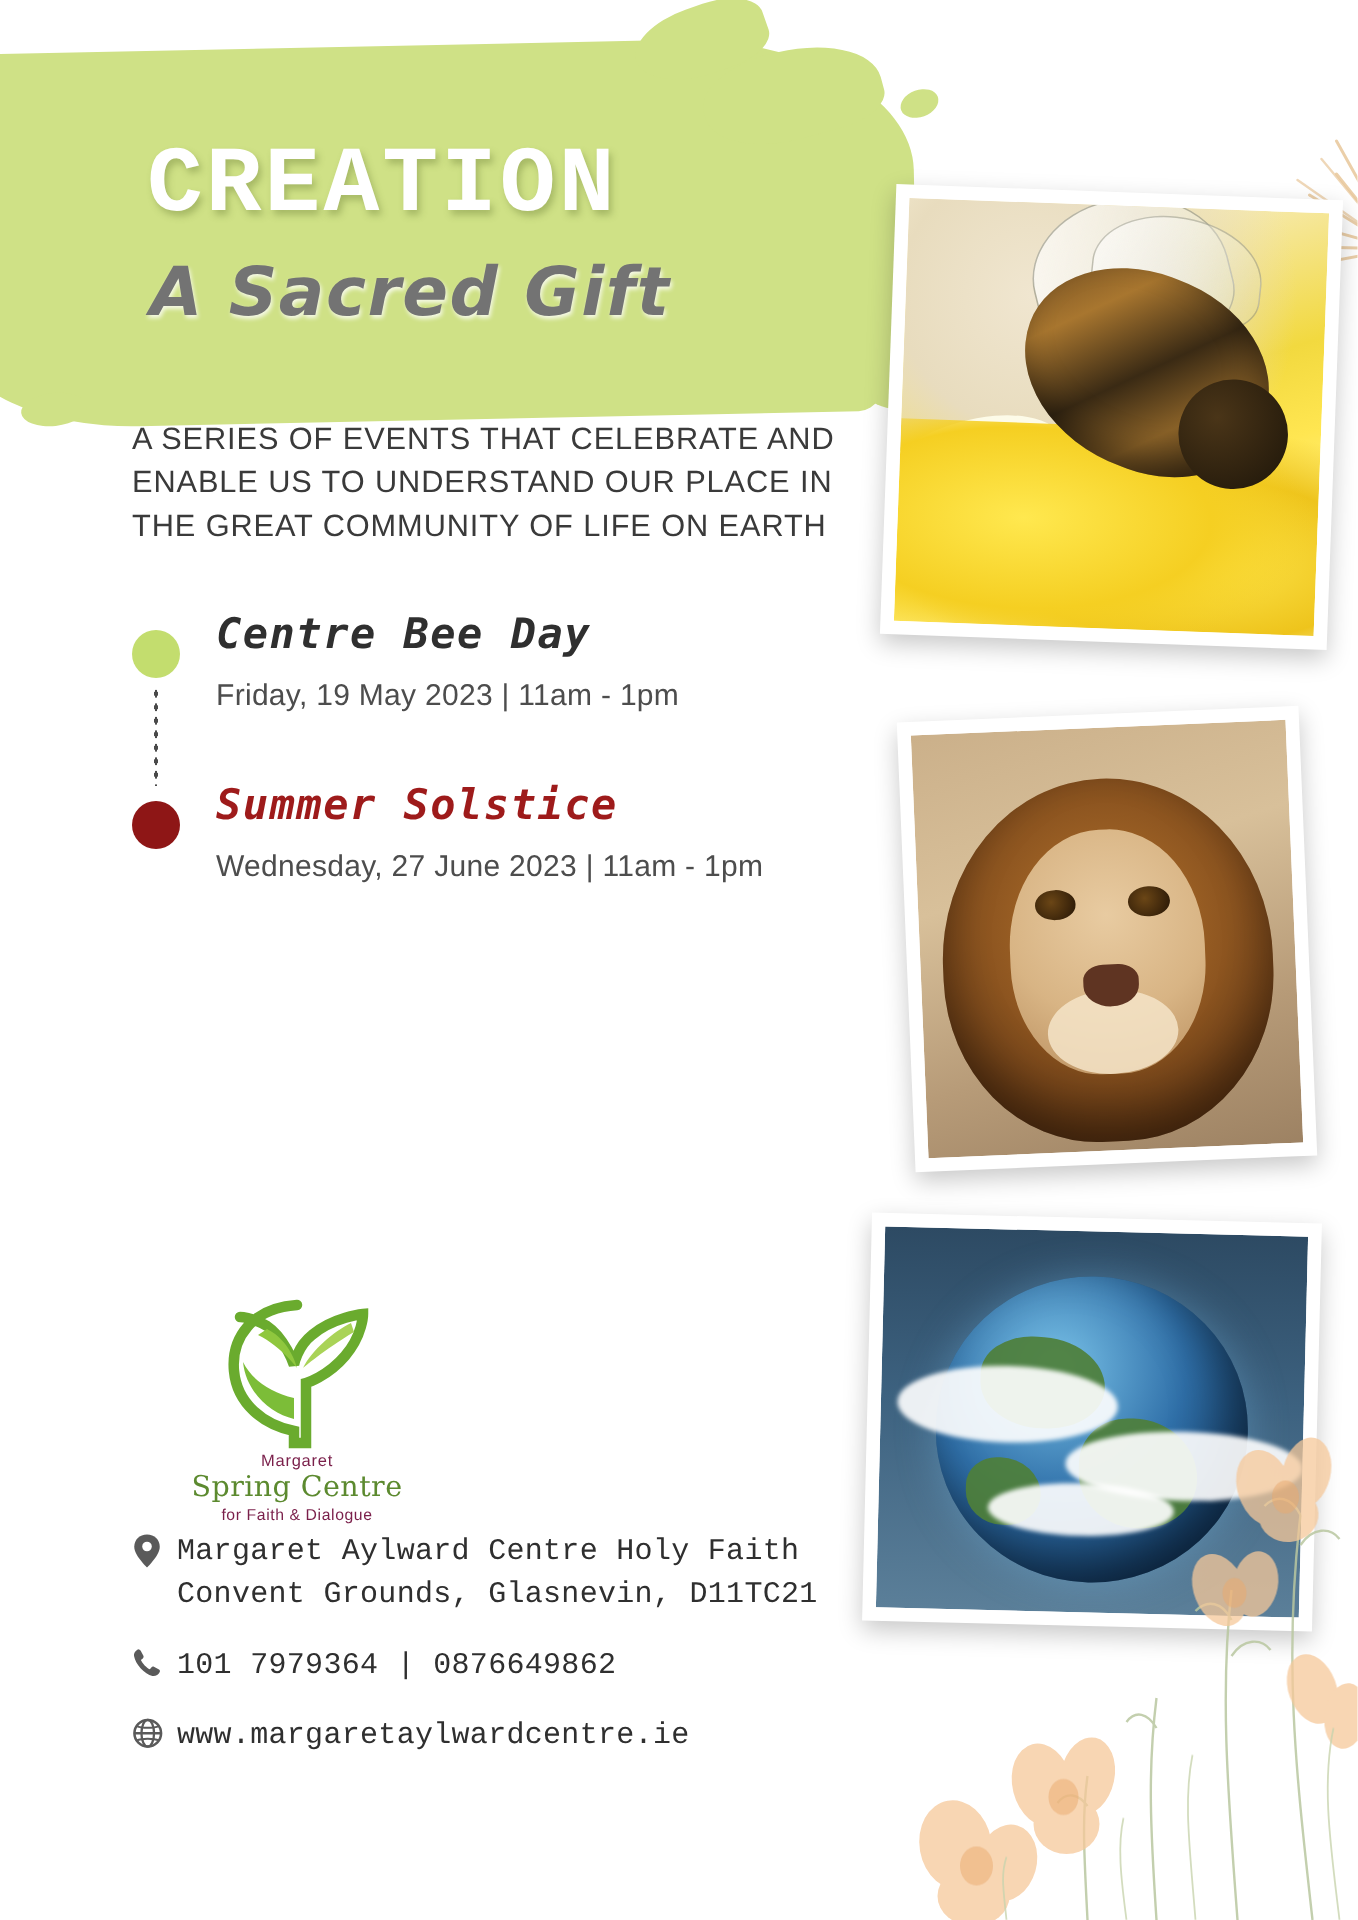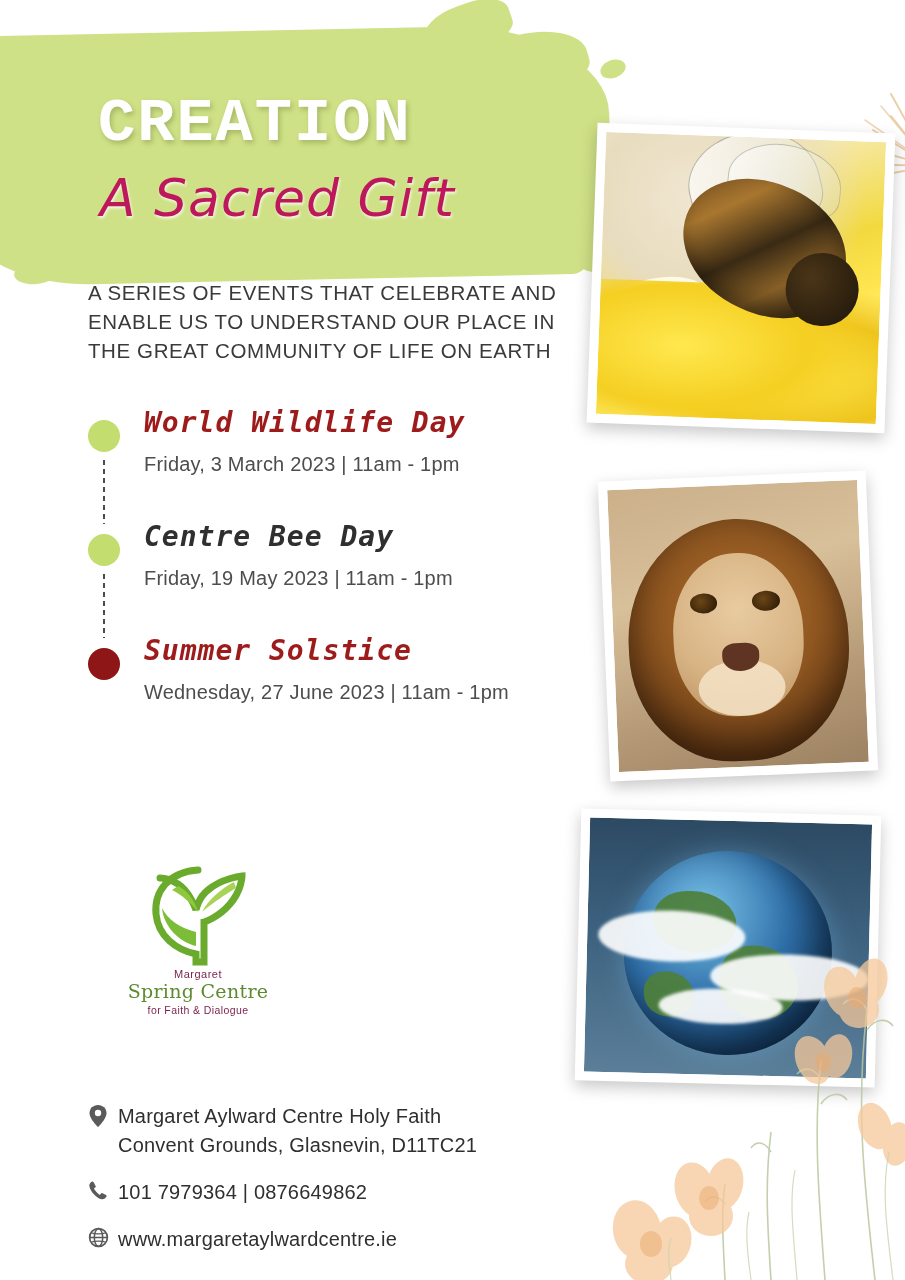--- a/index.html
+++ b/index.html
@@ -82,25 +82,25 @@
     font-weight: 700;
     letter-spacing: 2px;
     color: #ffffff;
     text-shadow: 2px 3px 5px rgba(90,110,40,0.35);
     font-family: Liberation Mono, monospace;
   }
   .title-sub {
     position: absolute;
     left: 100px;
     top: 168px;
-    font-size: 52px;
-    color: #be185d;
+    font-size: 45px;
+    color: #737373;
     font-family: "DejaVu Sans", sans-serif;
     font-style: italic;
-    font-weight: 400;
+    font-weight: 700;
     letter-spacing: 1px;
     text-shadow: 1px 2px 3px rgba(255,255,255,0.8);
   }
   .tagline {
     position: absolute;
     left: 88px;
     top: 278px;
     width: 510px;
     font-size: 20.5px;
     font-weight: 400;
@@ -191,22 +191,23 @@
     font-size: 10.5px;
     color: #7a1f4a;
     letter-spacing: 0.4px;
     margin-top: 2px;
   }
 
   
   .contact {
     position: absolute;
     left: 88px;
-    top: 1102px;
+    top: 1020px;
     width: 520px;
+    font-family: Liberation Mono, monospace;
   }
   .contact-row {
     display: flex;
     align-items: flex-start;
     margin-bottom: 18px;
   }
   .contact-ico {
     width: 30px;
     min-width: 30px;
     padding-top: 2px;
@@ -455,26 +456,20 @@
         </div>
         <div class="cloud" style="left:4%; top:36%; width:52%; height:20%;"></div>
         <div class="cloud" style="left:44%; top:52%; width:56%; height:18%;"></div>
         <div class="cloud" style="left:26%; top:66%; width:44%; height:14%;"></div>
       </div>
     </div>
   </div>
 
   <div class="timeline">
 
-    <div class="tl-item">
-      <span class="tl-dot green"></span>
-      <span class="tl-line"></span>
-      <div class="tl-title red">World Wildlife Day</div>
-      <div class="tl-date">Friday, 3 March 2023 | 11am - 1pm</div>
-    </div>
 
 
     <div class="tl-item">
       <span class="tl-dot green"></span>
       <span class="tl-line"></span>
       <div class="tl-title dark">Centre Bee Day</div>
       <div class="tl-date">Friday, 19 May 2023 | 11am - 1pm</div>
     </div>
 
     <div class="tl-item">

